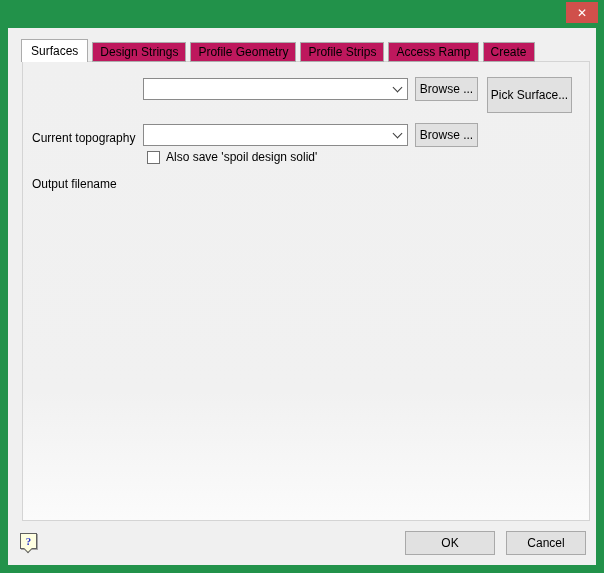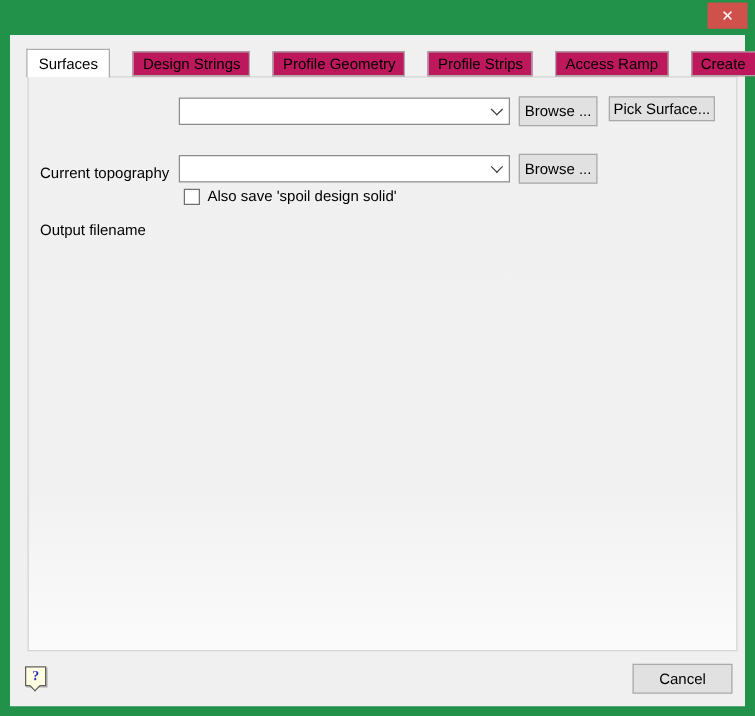--- a/index.html
+++ b/index.html
@@ -30,21 +30,21 @@
   
   .dlg-body {
     position: absolute; left: 8px; top: 28px;
     width: 588px; height: 537px;
     background: #f0f0f0;
   }
 
   
   .tabbar {
     position: absolute; left: 13px; top: 11px; height: 23px;
-    display: flex; align-items: center; gap: 18px; z-index: 2;
+    display: flex; align-items: flex-end; gap: 4px; z-index: 2;
   }
   .tab {
     height: 20px; padding: 0 7px;
     display: flex; align-items: center; justify-content: center;
     background: #be185d; border: 1px solid #acacac;
     font-size: 12px; color: #000; cursor: pointer; white-space: nowrap;
   }
   .tab.active {
     height: 23px; background: #ffffff; border-bottom: none;
     padding: 0 9px;
@@ -118,21 +118,21 @@
     width: 6px; height: 6px; background: #ffffe1;
     border-right: 1px solid #5f5f5f; border-bottom: 1px solid #5f5f5f;
     transform: rotate(45deg);
   }
 
   .btn-ok     { left: 397px; top: 503px; width: 90px; height: 24px; }
   .btn-cancel { left: 498px; top: 503px; width: 80px; height: 24px; }
 
   .combo-topo   { left: 135px; top: 50px; }
   .btn-browse1  { left: 407px; top: 49px; width: 63px; height: 24px; }
-  .btn-pick     { left: 479px; top: 49px; width: 85px; height: 20px; }
+  .btn-pick     { left: 479px; top: 49px; width: 85px; height: 36px; }
   .lbl-topo     { left: 24px;  top: 55px; }
 
   .combo-output { left: 135px; top: 96px; }
   .btn-browse2  { left: 407px; top: 95px; width: 63px; height: 24px; }
   .lbl-output   { left: 24px;  top: 101px; }
 </style>
 </head>
 <body>
 
 <div class="window">
@@ -177,16 +177,17 @@
 
     <label class="chk-row">
       <input type="checkbox" style="">
       <span class="chk-label">Also save 'spoil design solid'</span>
     </label>
 
     <div class="help-btn">
       <span class="q">?</span>
       <span class="tail"></span>
     </div>
+    <button class="btn btn-ok">OK</button>
     <button class="btn btn-cancel">Cancel</button>
 
   </div>
 </div>
 
 </body></html>

